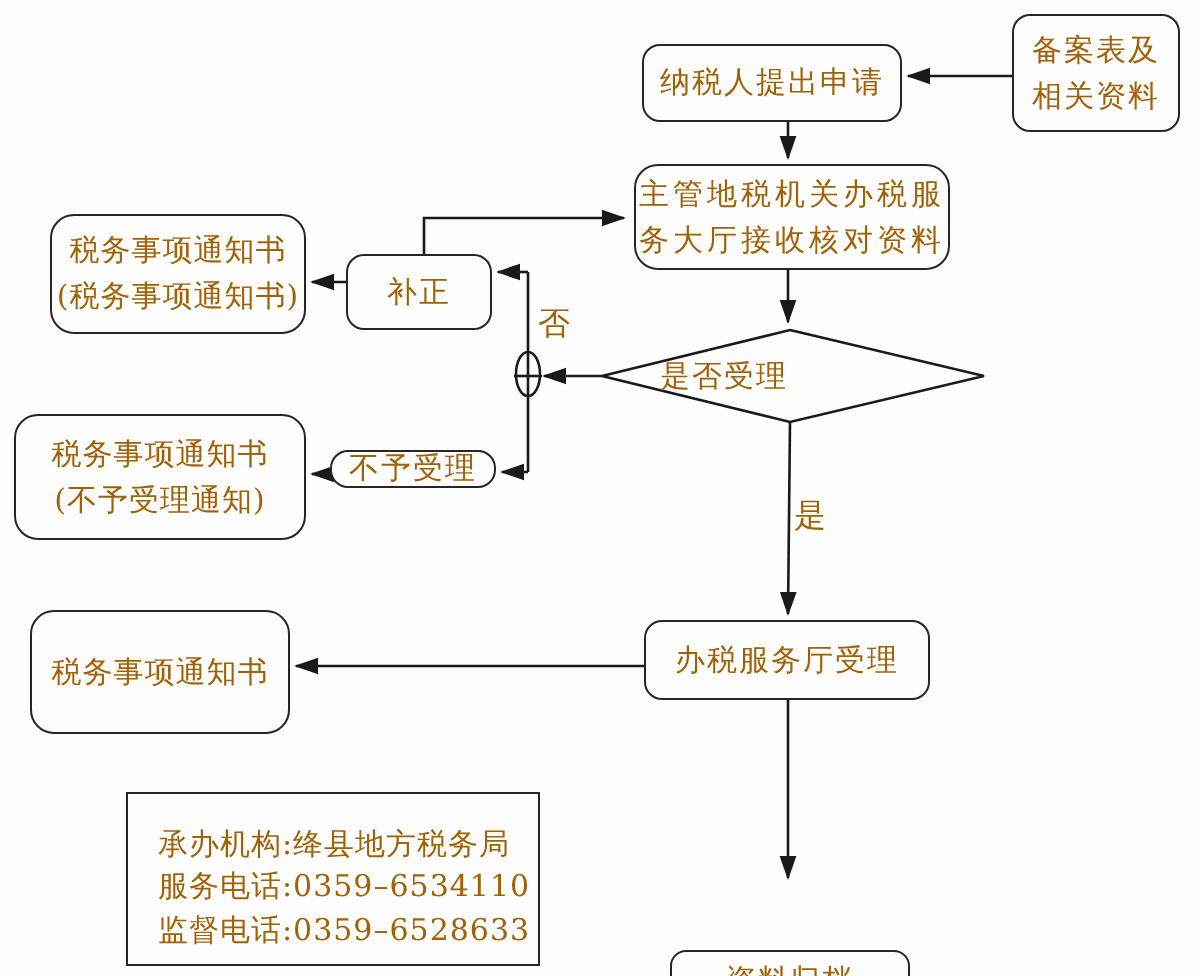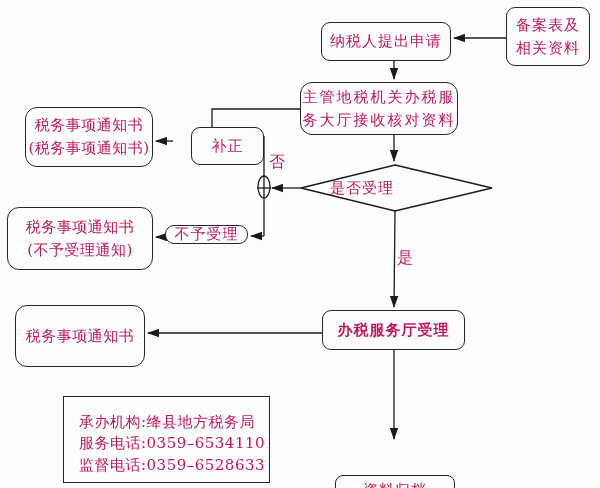--- a/index.html
+++ b/index.html
@@ -1,40 +1,40 @@
 <!DOCTYPE html>
 <html><head>
 <meta charset="utf-8">
 <style>
   * { margin:0; padding:0; box-sizing:border-box; }
   html,body { background:#ffffff; }
   body { font-family:"DejaVu Serif", serif; }
   .stage {
     position:relative; width:600px; height:488px;
-    background:#fdfdfd; color:#be185d; overflow:hidden;
+    background:#fdfdfd; color:#a16207; overflow:hidden;
   }
   .wires { position:absolute; left:0; top:0; width:600px; height:488px; }
   .node {
     position:absolute; display:flex; flex-direction:column;
     align-items:center; justify-content:center;
     border:1.4px solid #262626; background:#fdfdfd;
     text-align:center; font-size:15px; letter-spacing:1px;
     line-height:23px; white-space:nowrap;
   }
   .r9  { border-radius:9px; }
   .r12 { border-radius:12px; }
   .node-record      { left:506px; top:7px;   width:84px;  height:59px; }
   .node-taxpayer    { left:321px; top:22px;  width:130px; height:39px; }
-  .node-bureau      { left:300px; top:82px;  width:158px; height:53px; letter-spacing:2px; }
+  .node-bureau      { left:317px; top:82px;  width:158px; height:53px; letter-spacing:2px; }
   .node-notice-corr { left:25px;  top:107px; width:128px; height:60px; letter-spacing:0.5px; }
-  .node-correction  { left:173px; top:127px; width:73px;  height:38px;margin-left:18px; }
+  .node-correction  { left:173px; top:127px; width:73px;  height:38px; }
   .node-notice-rej  { left:7px;   top:207px; width:146px; height:63px; letter-spacing:0.5px; }
   .node-reject      { left:165px; top:225px; width:83px;  height:19px; }
   .node-notice-acc  { left:15px;  top:305px; width:130px; height:62px; letter-spacing:0.5px; }
-  .node-accept      { left:322px; top:310px; width:143px; height:40px;font-weight:bold; }
+  .node-accept      { left:322px; top:310px; width:143px; height:40px; }
   .node-archive     { left:335px; top:442px; width:120px; height:30px; border-radius:8px;margin-top:33px; }
   .node-info {
     left:63px; top:396px; width:207px; height:87px;
     border:1.5px solid #262626; border-radius:0;
     align-items:flex-start; text-align:left; padding:9px 0 0 15px;
     line-height:21.5px; letter-spacing:0.5px;
   }
   .decision-label {
     position:absolute; left:330px; top:179px; width:130px;
     text-align:left; font-size:15px; letter-spacing:1px;

